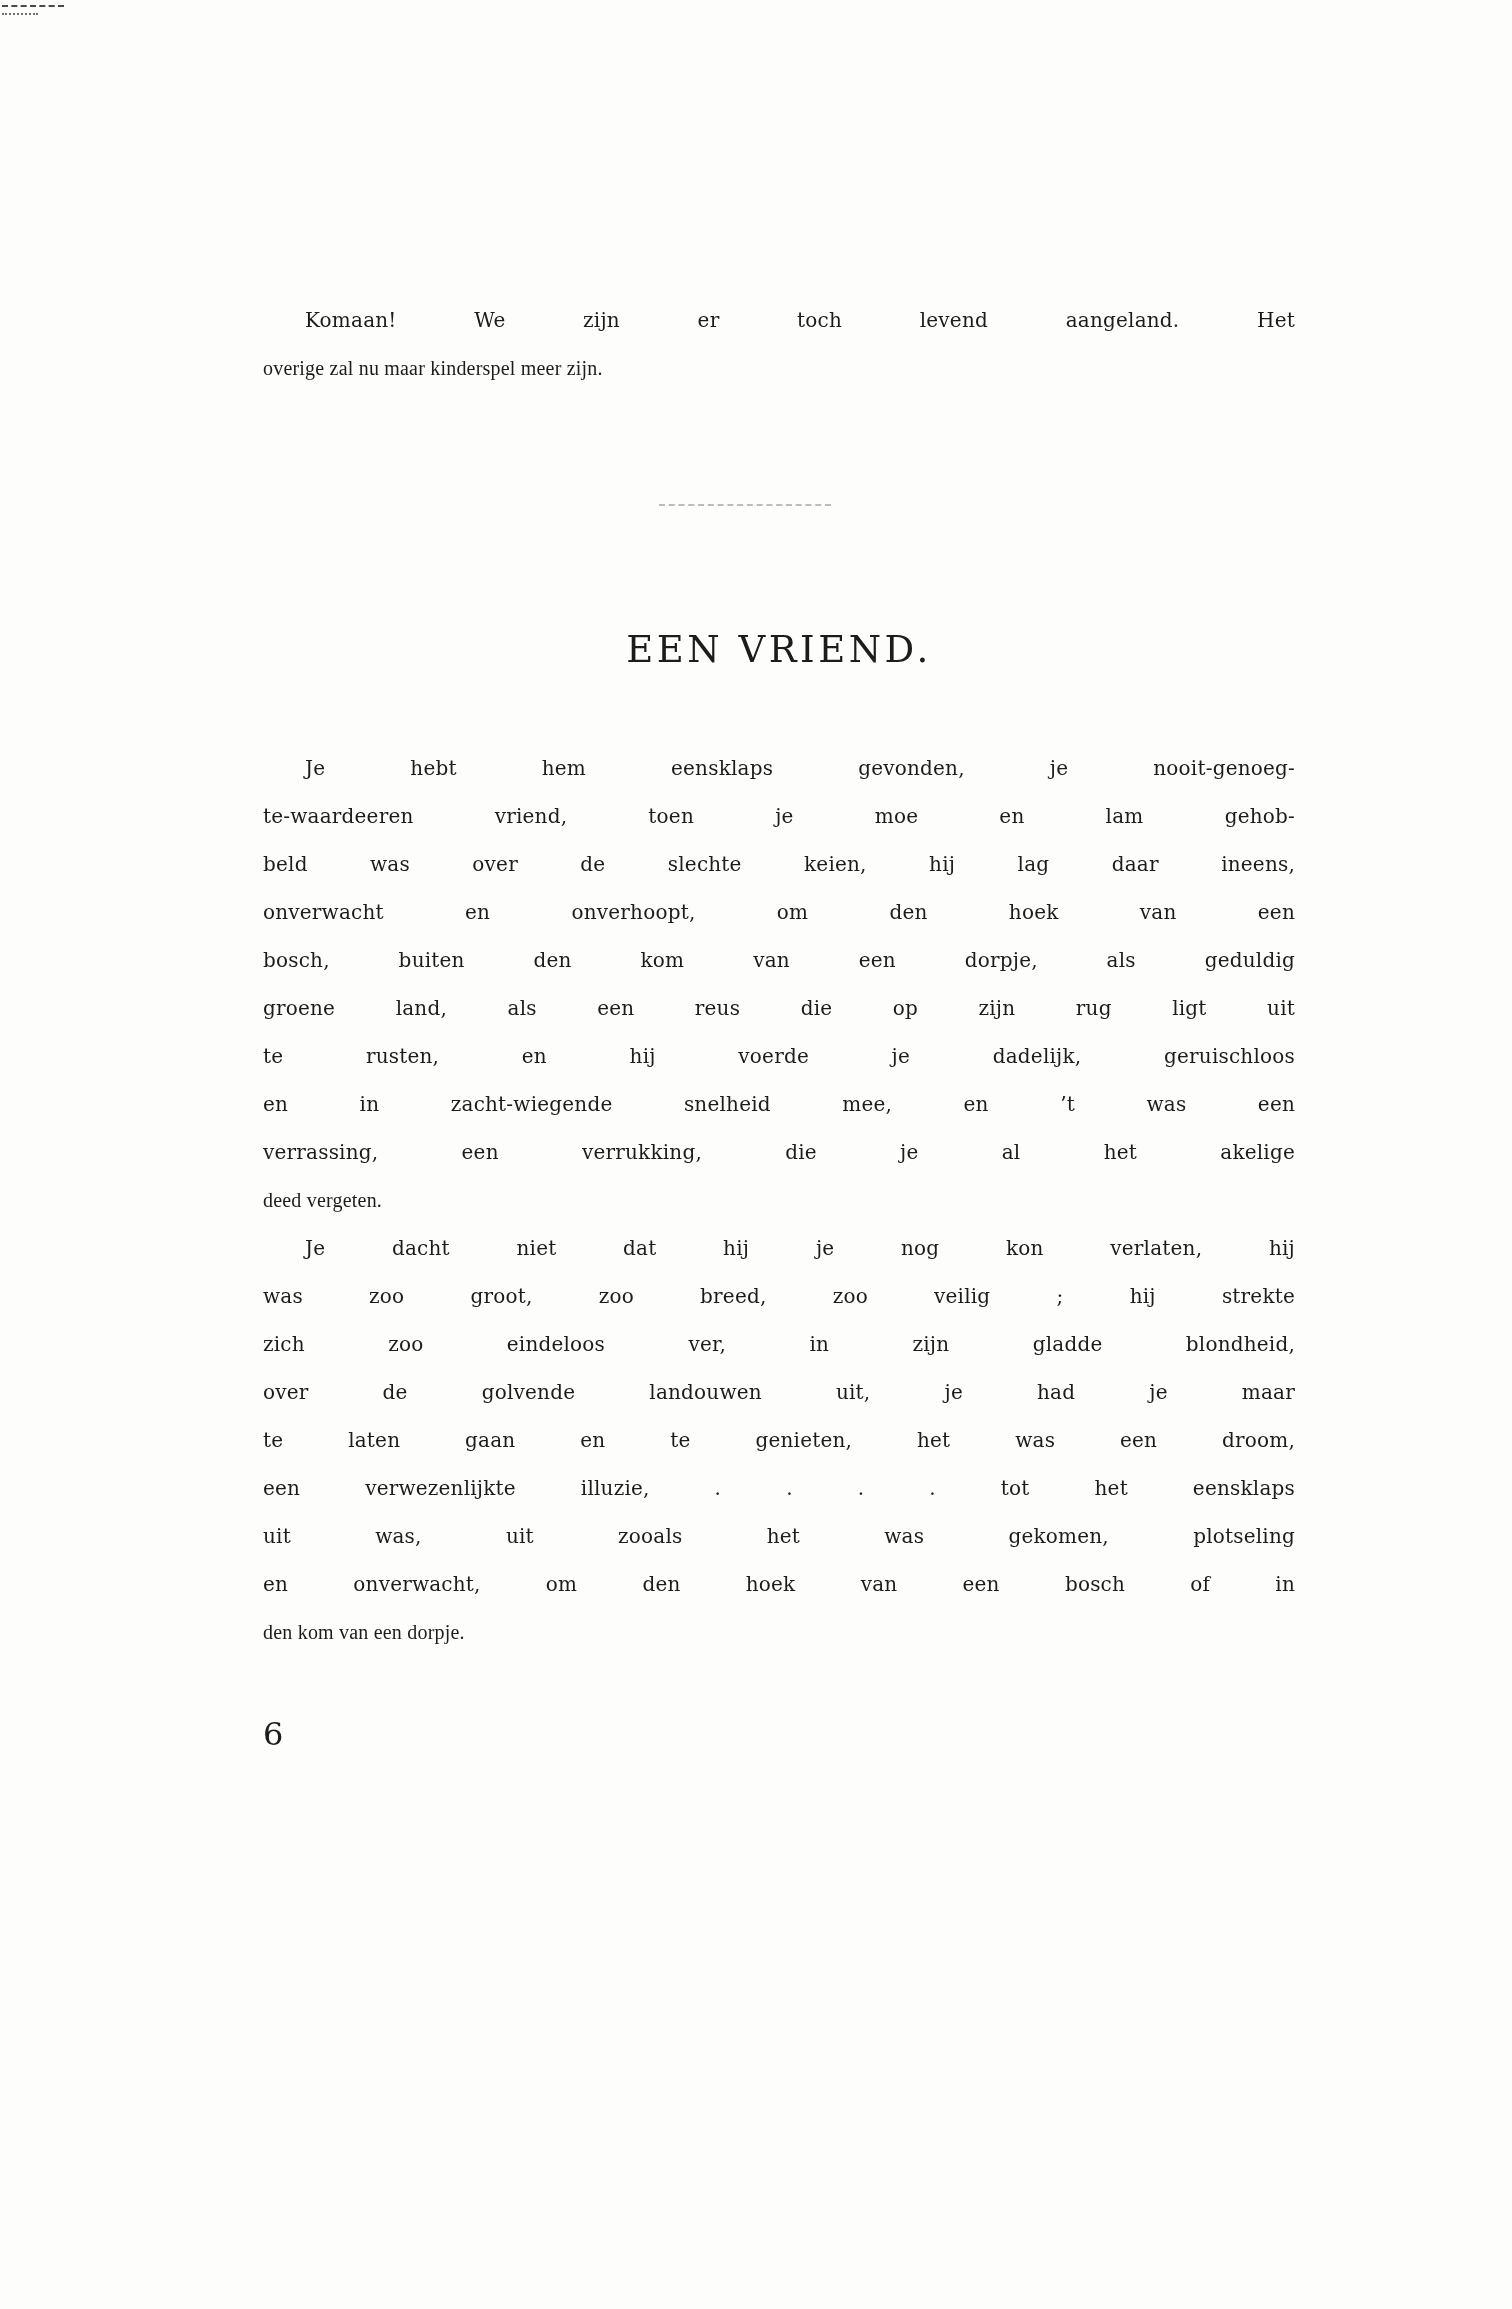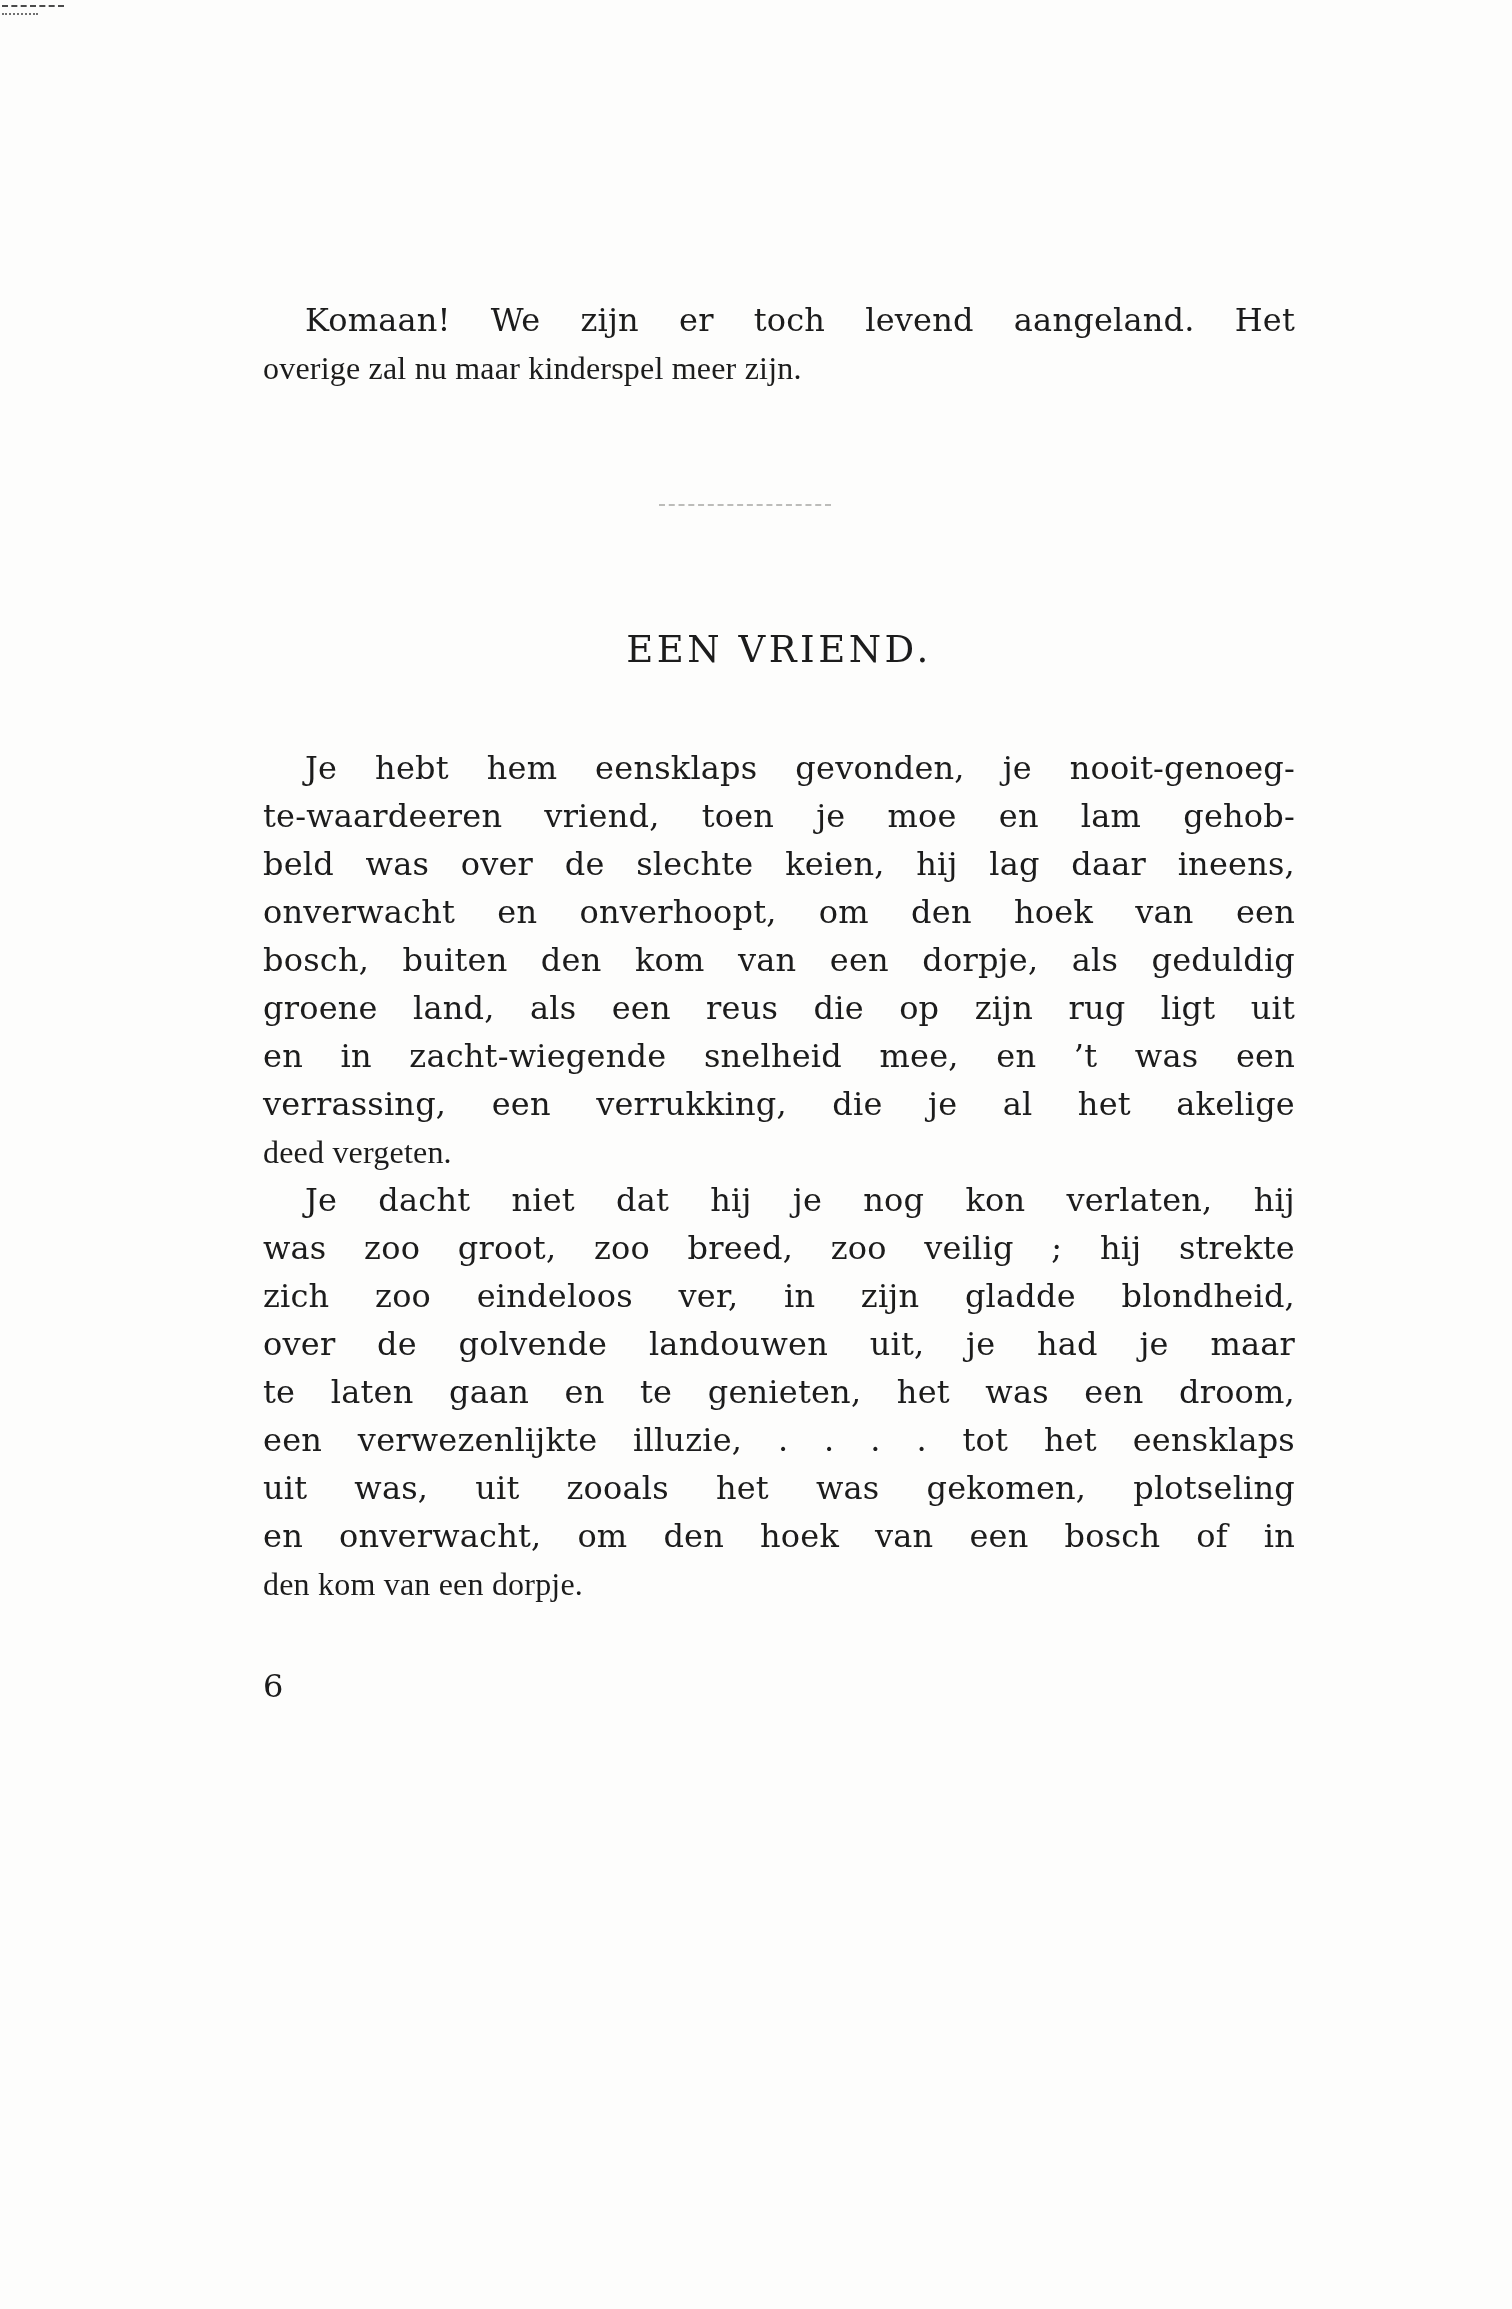--- a/index.html
+++ b/index.html
@@ -44,21 +44,21 @@
   .text-block {
     position: absolute;
     left: 263px;
     top: 0;
     width: 1032px;
     padding-top: 296px;
   }
 
   .para {
     margin: 0;
-    font-size: 32px;
+    font-size: 20px;
     line-height: 48px;
     letter-spacing: 0.2px;
   }
   .line {
     display: block;
     text-align: justify;
     text-align-last: justify;
     white-space: normal;
   }
   .line.first {
@@ -114,20 +114,21 @@
   <h1 class="heading">EEN VRIEND.</h1>
 
   <div id="chapter-body">
       <p class="para">
         <span class="line first">Je hebt hem eensklaps gevonden, je nooit-genoeg-</span>
         <span class="line">te-waardeeren vriend, toen je moe en lam gehob-</span>
         <span class="line">beld was over de slechte keien, hij lag daar ineens,</span>
         <span class="line">onverwacht en onverhoopt, om den hoek van een</span>
         <span class="line">bosch, buiten den kom van een dorpje, als geduldig</span>
         <span class="line">groene land, als een reus die op zijn rug ligt uit</span>
+        <span class="line">te rusten, en hij voerde je dadelijk, geruischloos</span>
         <span class="line">en in zacht-wiegende snelheid mee, en ’t was een</span>
         <span class="line">verrassing, een verrukking, die je al het akelige</span>
         <span class="line last">deed vergeten.</span>
       </p>
       <p class="para">
         <span class="line first">Je dacht niet dat hij je nog kon verlaten, hij</span>
         <span class="line">was zoo groot, zoo breed, zoo veilig ; hij strekte</span>
         <span class="line">zich zoo eindeloos ver, in zijn gladde blondheid,</span>
         <span class="line">over de golvende landouwen uit, je had je maar</span>
         <span class="line">te laten gaan en te genieten, het was een droom,</span>

